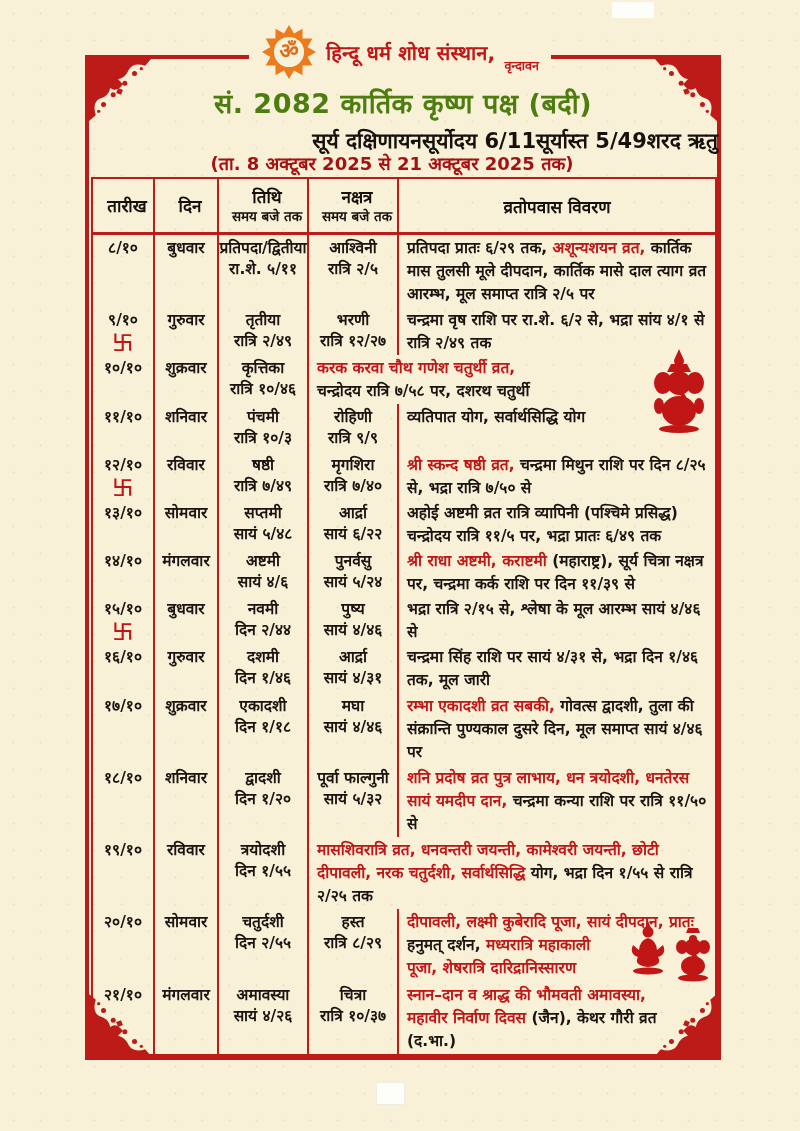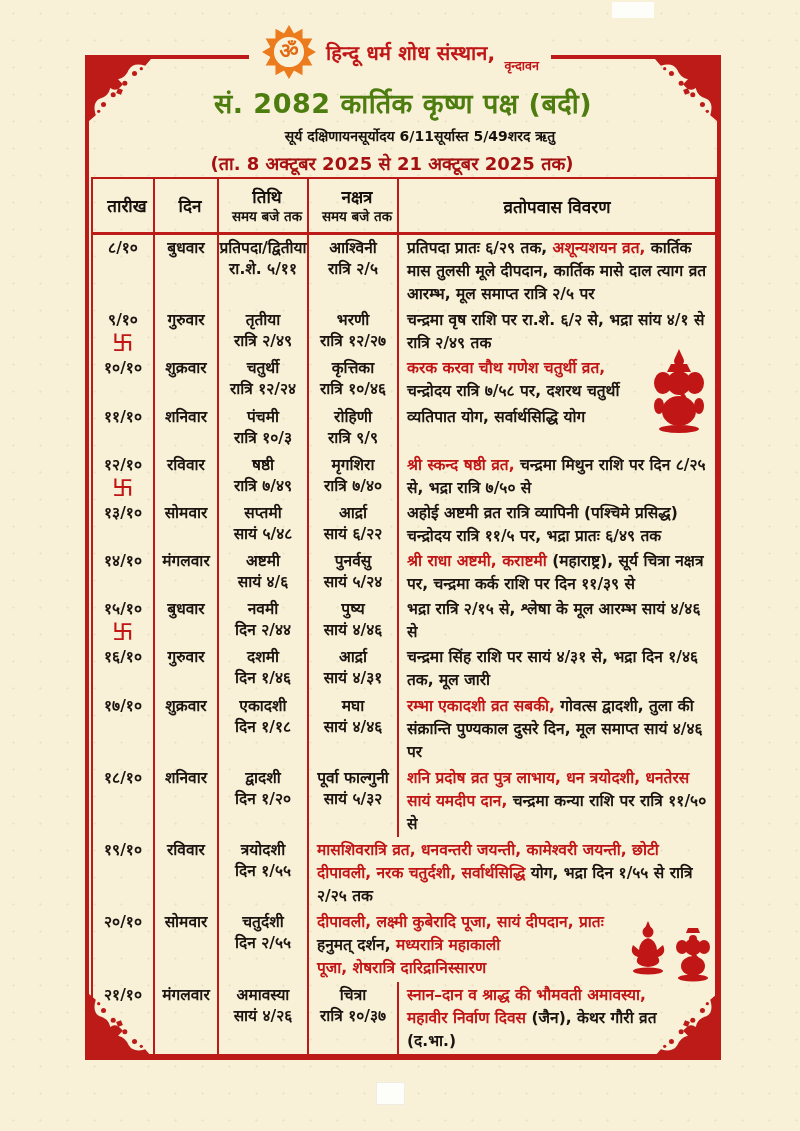--- a/index.html
+++ b/index.html
@@ -26,21 +26,21 @@
   
   .logo-band{left:0;top:24px;width:800px;display:flex;justify-content:center;z-index:6;}
   .logo-inner{background:#f8f1d8;padding:0 12px;display:flex;align-items:center;gap:9px;}
   .org-name{font-size:20px;color:#c11616;letter-spacing:.2px;}
   .org-place{font-size:12.5px;color:#c11616;align-self:flex-end;padding-bottom:6px;}
   .starburst{width:56px;height:56px;position:relative;flex:0 0 56px;}
   .starburst .om{position:absolute;left:0;top:13px;width:56px;text-align:center;font-size:21px;color:#e06a14;line-height:28px;}
 
   
   .main-title{top:84px;left:89px;width:628px;text-align:center;font-size:27px;color:#4d7c0f;z-index:2;letter-spacing:.5px;}
-  .info-row{top:126px;left:114px;width:612px;display:flex;justify-content:center;font-size:14px;color:#17110d;z-index:2;}
+  .info-row{top:126px;left:106px;width:612px;display:flex;justify-content:flex-end;font-size:21px;color:#17110d;z-index:2;}
   .date-range{top:151px;left:78px;width:628px;text-align:center;font-size:18px;color:#a51111;z-index:2;}
 
   
   .panchang{left:91px;top:177px;width:626px;height:879px;border:2px solid #bd1b17;display:flex;flex-direction:column;z-index:2;box-sizing:border-box;}
   .thead{flex:0 0 53px;border-bottom:3px solid #bd1b17;display:flex;}
   .hcell{display:flex;flex-direction:column;align-items:center;justify-content:center;color:#17110d;box-sizing:border-box;padding-left:8px;}
   .hmain{font-size:17px;line-height:22px;}
   .hsub{font-size:13.5px;line-height:17px;}
   .tbody{flex:1 1 auto;display:flex;flex-direction:column;}
   .trow{display:flex;overflow:hidden;flex-basis:0;}
@@ -199,24 +199,20 @@
           <div>भरणी</div>
           <div>रात्रि १२/२७</div>
         </div>
         <div class="cell c-det"><span class="">चन्द्रमा वृष राशि पर रा.शे. ६/२ से, भद्रा सांय ४/१ से रात्रि २/४९ तक</span></div>
       </div>
       <div class="trow" style="flex-grow: 2;">
         <div class="cell bR c-date">
           <div>१०/१०</div>
         </div>
         <div class="cell bR c-day">शुक्रवार</div>
-        <div class="cell bR c-tithi">
-          <div>चतुर्थी</div>
-          <div>रात्रि १२/२४</div>
-        </div>
         <div class="cell bR c-nak">
           <div>कृत्तिका</div>
           <div>रात्रि १०/४६</div>
         </div>
         <div class="cell c-det"><span class="red">करक करवा चौथ गणेश चतुर्थी व्रत,</span><br><span class="">चन्द्रोदय रात्रि ७/५८ पर, दशरथ चतुर्थी</span></div>
       </div>
       <div class="trow" style="flex-grow: 2;">
         <div class="cell bR c-date">
           <div>११/१०</div>
         </div>
@@ -350,20 +346,24 @@
         <div class="cell c-det"><span class="red">मासशिवरात्रि व्रत, धनवन्तरी जयन्ती, कामेश्वरी जयन्ती, छोटी दीपावली, नरक चतुर्दशी, सर्वार्थसिद्धि</span><span class=""> योग, भद्रा दिन १/५५ से रात्रि २/२५ तक</span></div>
       </div>
       <div class="trow" style="flex-grow: 3;">
         <div class="cell bR c-date">
           <div>२०/१०</div>
         </div>
         <div class="cell bR c-day">सोमवार</div>
         <div class="cell bR c-tithi">
           <div>चतुर्दशी</div>
           <div>दिन २/५५</div>
+        </div>
+        <div class="cell bR c-nak">
+          <div>हस्त</div>
+          <div>रात्रि ८/२९</div>
         </div>
         <div class="cell c-det"><span class="red">दीपावली, लक्ष्मी कुबेरादि पूजा, सायं दीपदान, प्रातः</span><br><span class="">हनुमत् दर्शन, </span><span class="red">मध्यरात्रि महाकाली</span><br><span class="red">पूजा, शेषरात्रि दारिद्रानिस्सारण</span></div>
       </div>
       <div class="trow" style="flex-grow: 3;">
         <div class="cell bR c-date">
           <div>२१/१०</div>
         </div>
         <div class="cell bR c-day">मंगलवार</div>
         <div class="cell bR c-tithi">
           <div>अमावस्या</div>

